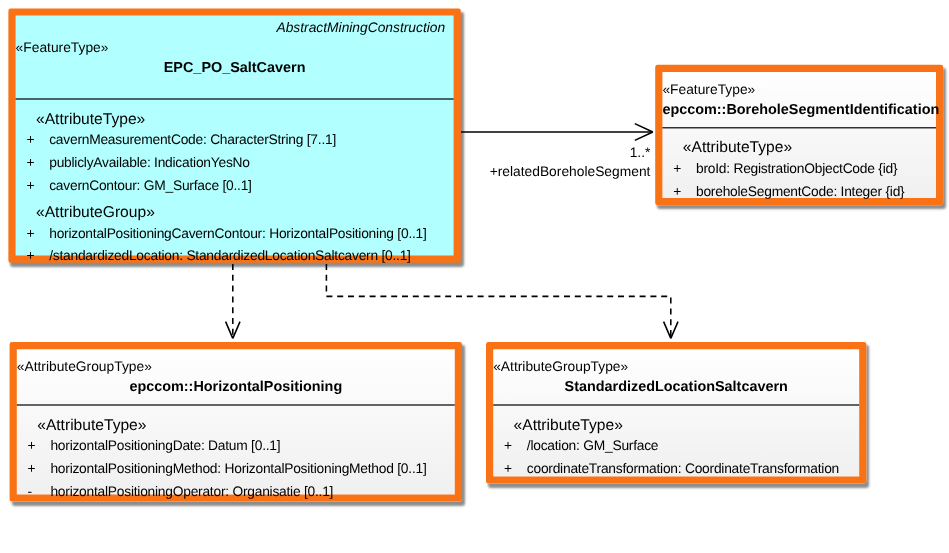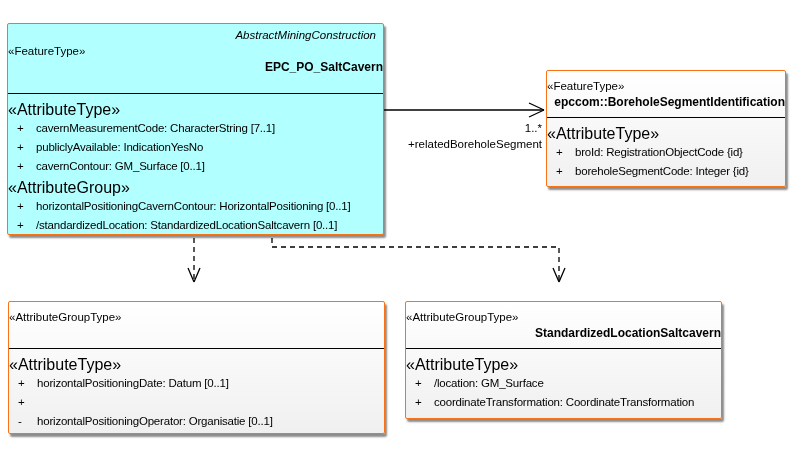--- a/index.html
+++ b/index.html
@@ -1,35 +1,34 @@
 <!DOCTYPE html>
 <html><head>
 <meta charset="utf-8">
 <style>
   html,body { margin:0; padding:0; background:#ffffff; }
   #canvas {
     position:relative; width:791px; height:461px; overflow:hidden;
     font-family:"Liberation Sans", sans-serif; color:#000;
   }
   .uml-class {
-    position:absolute; border:1px solid #f97316; border-radius:2px;
+    position:absolute; border:6px solid #f97316; border-radius:2px;
     box-shadow:2px 3px 2px rgba(0,0,0,0.45); box-sizing:border-box;
     background:linear-gradient(180deg,#ffffff 0%,#f0f0f0 100%);
-    margin-top:16px;
   }
   .uml-class.cyan { background:#b2ffff; }
   .name-comp { border-bottom:1.5px solid #000; box-sizing:border-box; }
   .parent-label {
     font-style:italic; font-size:11.5px; text-align:right;
     padding:4px 7px 1px 0; line-height:14px;
   }
   .stereo { text-align:left; font-size:11.5px; line-height:16px; }
-  .cls-name { text-align:right; font-size:12px; font-weight:bold; line-height:17px; }
+  .cls-name { text-align:center; font-size:12px; font-weight:bold; line-height:17px; }
   .attrs { padding-top:4px; }
-  .sec-header { font-size:16px; line-height:19px; margin-top:2px; }
+  .sec-header { padding-left:17px; font-size:13px; line-height:19px; margin-top:2px; }
   .row { display:flex; font-size:11.5px; line-height:19px; letter-spacing:-0.2px; white-space:nowrap; }
   .row .vis { width:19px; padding-left:9px; flex:none; letter-spacing:0; }
   svg.connectors { position:absolute; left:0; top:0; }
   .assoc-labels {
     position:absolute; left:360px; top:121px; width:182px;
     text-align:right; font-size:11.5px; line-height:15.5px;
   }
 </style>
 </head>
 <body>
@@ -105,29 +104,31 @@
   </div>
 
   <div class="assoc-labels">
     <div>1..*</div>
     <div>+relatedBoreholeSegment</div>
   </div>
 
   <div class="uml-class" style="left:8px; top:285px; width:377px; height:133px;">
     <div class="name-comp" style="height:47px; padding-top:7px;">
       <div class="stereo">«AttributeGroupType»</div>
+      <div class="cls-name">epccom::HorizontalPositioning</div>
     </div>
     <div class="attrs">
       <div class="sec-header">«AttributeType»</div>
       <div class="row">
         <span class="vis">+</span>
         <span class="txt">horizontalPositioningDate: Datum [0..1]</span>
       </div>
       <div class="row">
         <span class="vis">+</span>
+        <span class="txt">horizontalPositioningMethod: HorizontalPositioningMethod [0..1]</span>
       </div>
       <div class="row">
         <span class="vis">-</span>
         <span class="txt">horizontalPositioningOperator: Organisatie [0..1]</span>
       </div>
     </div>
   </div>
 
   <div class="uml-class" style="left:405px; top:285px; width:317px; height:118px;">
     <div class="name-comp" style="height:47px; padding-top:7px;">

